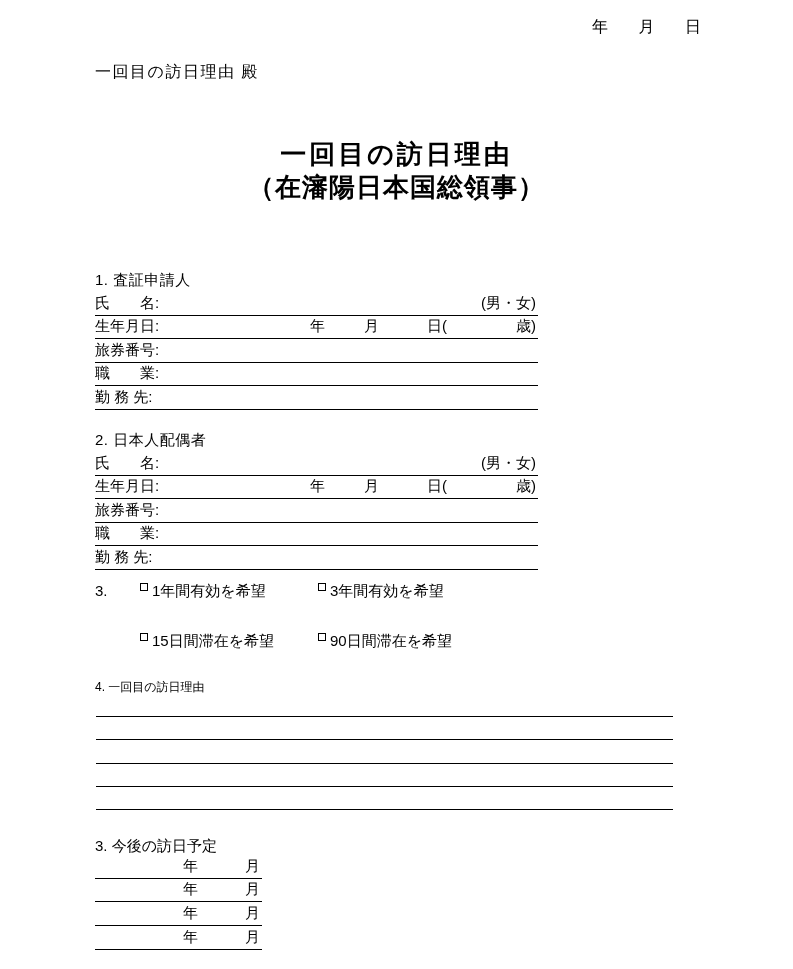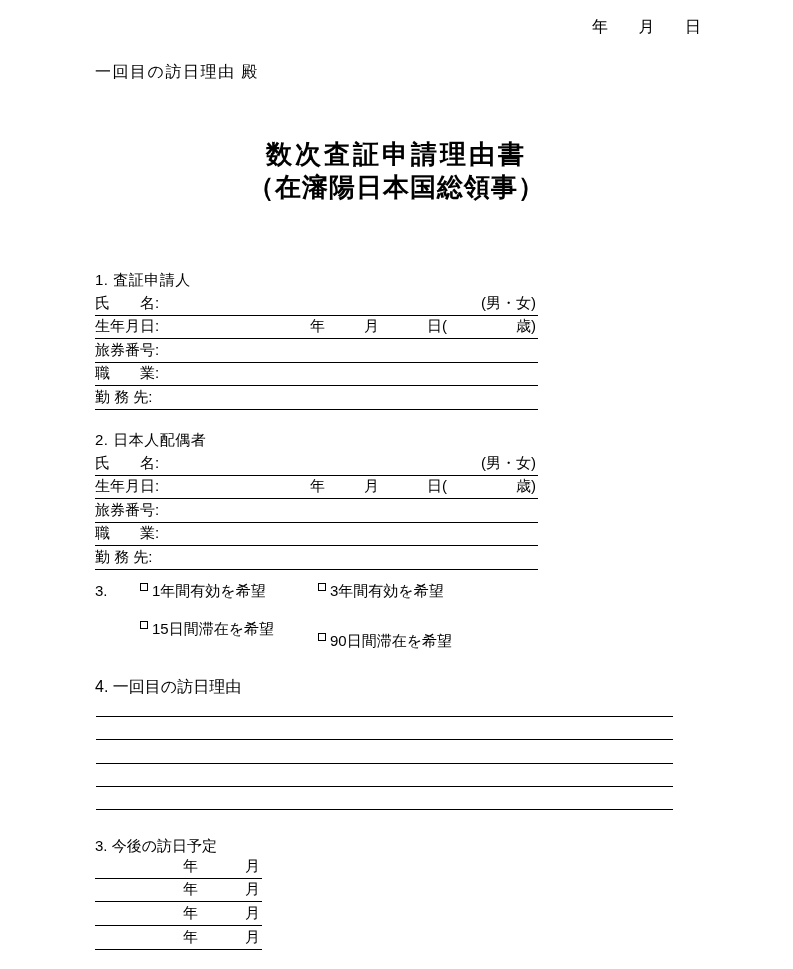--- a/index.html
+++ b/index.html
@@ -92,38 +92,38 @@
   .opt {
     position: absolute;
     display: flex;
     align-items: flex-start;
     white-space: nowrap;
     line-height: 16px;
     height: 16px;
   }
   .o1 { left: 45px;  top: 0; }
   .o2 { left: 223px; top: 0; }
-  .o3 { left: 45px;  top: 38px; }
+  .o3 { left: 45px;  top: 50px; }
   .o4 { left: 223px; top: 50px; }
   .cb {
     display: inline-block;
     width: 8px;
     height: 8px;
     box-sizing: border-box;
     border: 1px solid #000;
     margin-right: 4px;
     flex: 0 0 auto;
   }
 
   
   .sec4-heading {
     position: absolute;
     top: 679px;
     left: 95px;
-    font-size: 16px;
+    font-size: 12px;
     line-height: 16px;
     white-space: pre;
   }
   #sec4-lines {
     position: absolute;
     top: 694px;
     left: 96px;
     width: 577px;
   }
   .wline {
@@ -164,21 +164,21 @@
 
   <div class="date-header">
     <span>年</span>
     <span>月</span>
     <span>日</span>
   </div>
 
   <div class="addressee">一回目の訪日理由 殿</div>
 
   <div class="title">
-    <div class="l1">数次査証申請理由書</div>
+    <div class="l1">一回目の訪日理由</div>
     <div class="l2">（在瀋陽日本国総領事）</div>
   </div>
 
   <div class="person-section" id="sec1">
     <div class="sec-heading">1. 査証申請人</div>
     <div class="frow">
       <span class="lab">氏　　名:</span>
       <span class="right">(男・女)</span>
     </div>
     <div class="frow">

